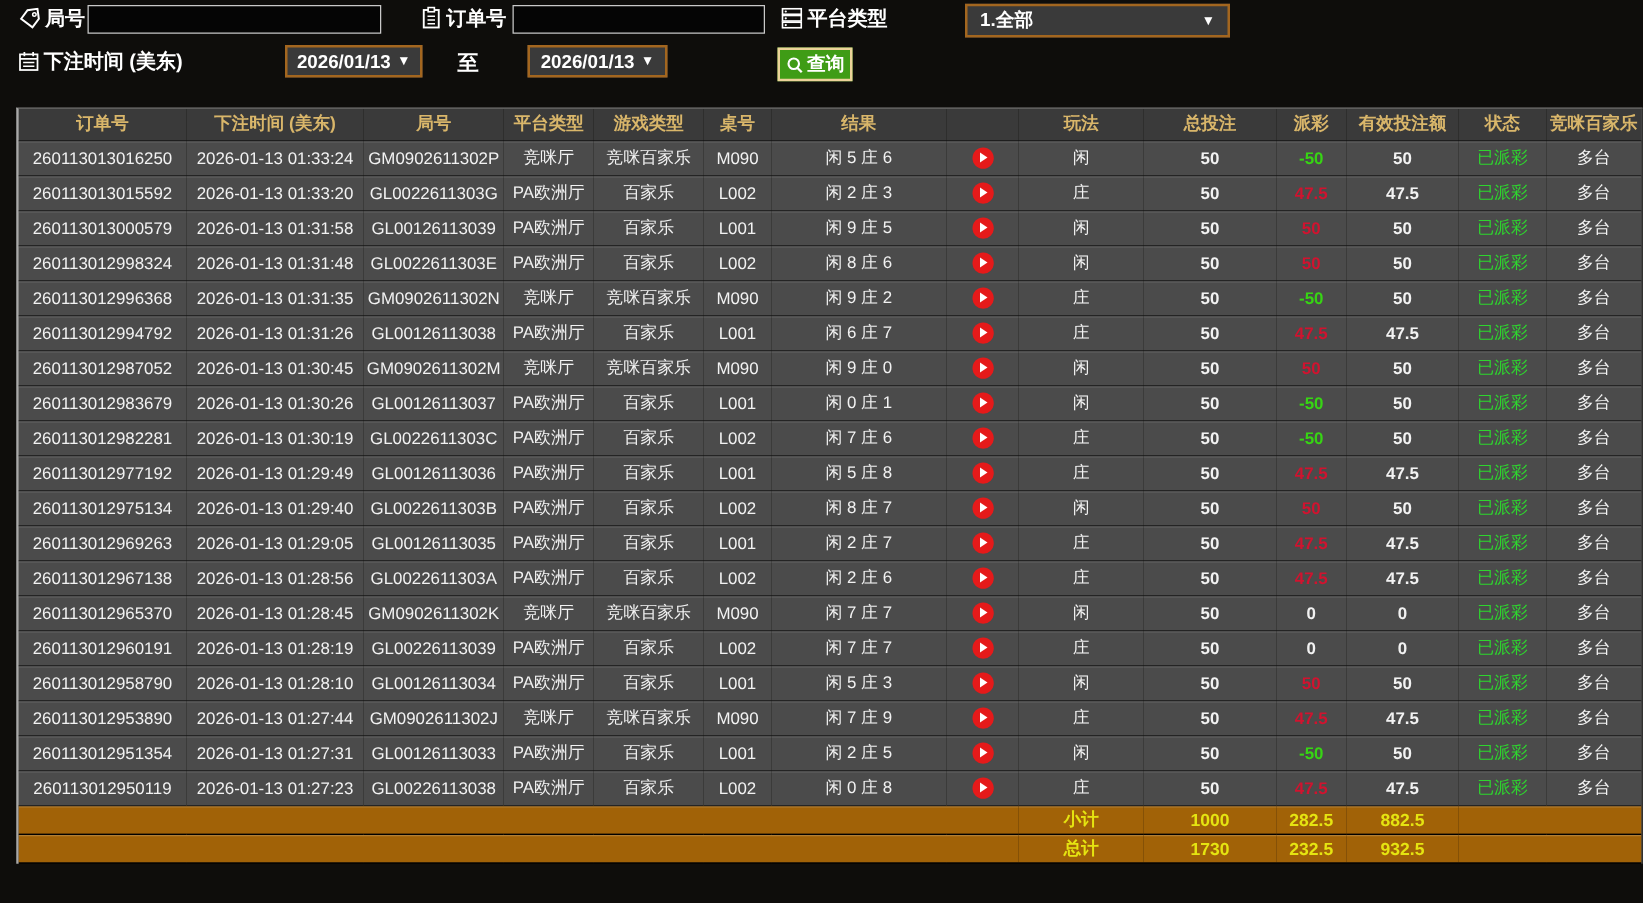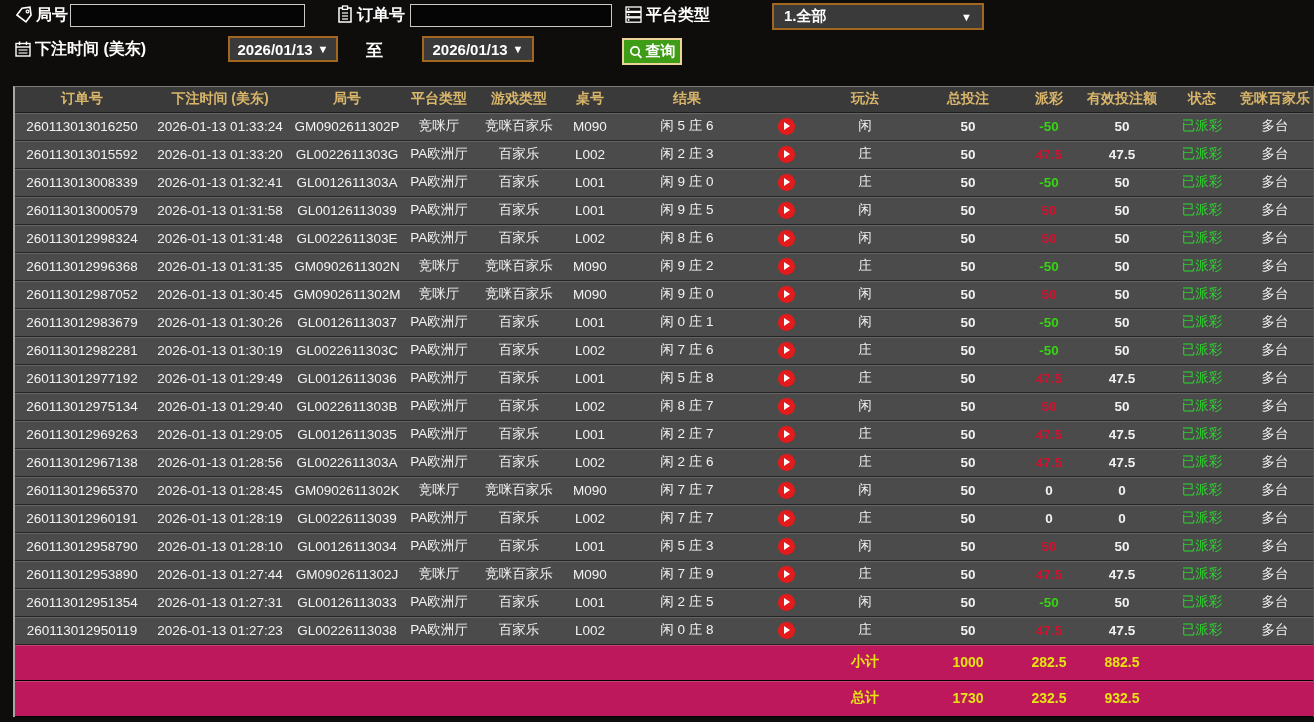--- a/index.html
+++ b/index.html
@@ -63,22 +63,22 @@
   .status-cell { color:var(--status-green,#2ed52e) !important;margin-top:20px; }
   .playbtn {
     width:17px; height:17px; border-radius:50%; background:var(--play-red,#e51a1a);
     margin:0 auto; display:flex; align-items:center; justify-content:center; cursor:pointer;
   }
   .playbtn .tri {
     width:0; height:0; margin-left:2px;
     border-left:6px solid #fff; border-top:4px solid transparent; border-bottom:4px solid transparent;
   }
   tfoot td {
-    background:#be185d; color:var(--footer-yellow,#e5e411);
-    font-weight:bold; font-size:14px; height:36px; text-align:center;
+    background:#a16207; color:var(--footer-yellow,#e5e411);
+    font-weight:bold; font-size:14px; height:23px; text-align:center;
     border-bottom:1px solid #000;
     box-shadow: inset 0 1px 0 rgba(255,255,255,0.18);
   }
 </style>
 </head>
 <body>
 
 <div class="filterbar">
 
   <span class="ficon" style="left:15px; top:6px;">
@@ -222,40 +222,20 @@
             </div>
           </td>
           <td>庄</td>
           <td class="num">50</td>
           <td class="num payout-win">47.5</td>
           <td class="num">47.5</td>
           <td class="status-cell">已派彩</td>
           <td>多台</td>
         </tr>
         <tr>
-          <td>260113013008339</td>
-          <td>2026-01-13 01:32:41</td>
-          <td>GL0012611303A</td>
-          <td>PA欧洲厅</td>
-          <td>百家乐</td>
-          <td>L001</td>
-          <td>闲 9 庄 0</td>
-          <td>
-            <div class="playbtn">
-              <span class="tri"></span>
-            </div>
-          </td>
-          <td>庄</td>
-          <td class="num">50</td>
-          <td class="num payout-loss">-50</td>
-          <td class="num">50</td>
-          <td class="status-cell">已派彩</td>
-          <td>多台</td>
-        </tr>
-        <tr>
           <td>260113013000579</td>
           <td>2026-01-13 01:31:58</td>
           <td>GL00126113039</td>
           <td>PA欧洲厅</td>
           <td>百家乐</td>
           <td>L001</td>
           <td>闲 9 庄 5</td>
           <td>
             <div class="playbtn">
               <span class="tri"></span>
@@ -298,20 +278,40 @@
           <td>闲 9 庄 2</td>
           <td>
             <div class="playbtn">
               <span class="tri"></span>
             </div>
           </td>
           <td>庄</td>
           <td class="num">50</td>
           <td class="num payout-loss">-50</td>
           <td class="num">50</td>
+          <td class="status-cell">已派彩</td>
+          <td>多台</td>
+        </tr>
+        <tr>
+          <td>260113012994792</td>
+          <td>2026-01-13 01:31:26</td>
+          <td>GL00126113038</td>
+          <td>PA欧洲厅</td>
+          <td>百家乐</td>
+          <td>L001</td>
+          <td>闲 6 庄 7</td>
+          <td>
+            <div class="playbtn">
+              <span class="tri"></span>
+            </div>
+          </td>
+          <td>庄</td>
+          <td class="num">50</td>
+          <td class="num payout-win">47.5</td>
+          <td class="num">47.5</td>
           <td class="status-cell">已派彩</td>
           <td>多台</td>
         </tr>
         <tr>
           <td>260113012987052</td>
           <td>2026-01-13 01:30:45</td>
           <td>GM0902611302M</td>
           <td>竞咪厅</td>
           <td>竞咪百家乐</td>
           <td>M090</td>

